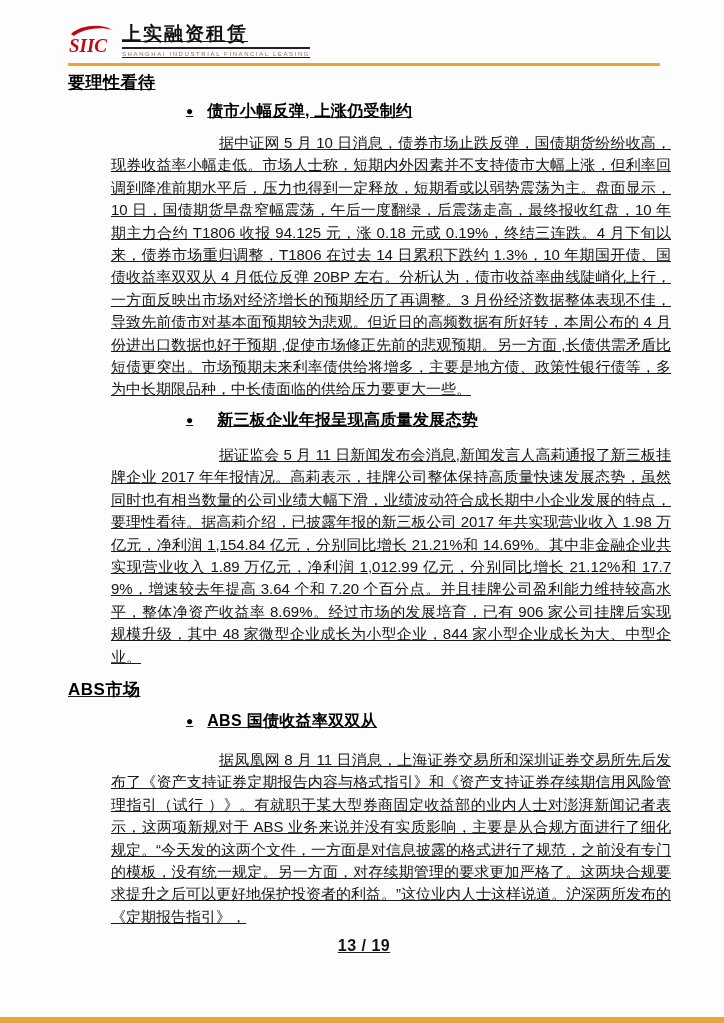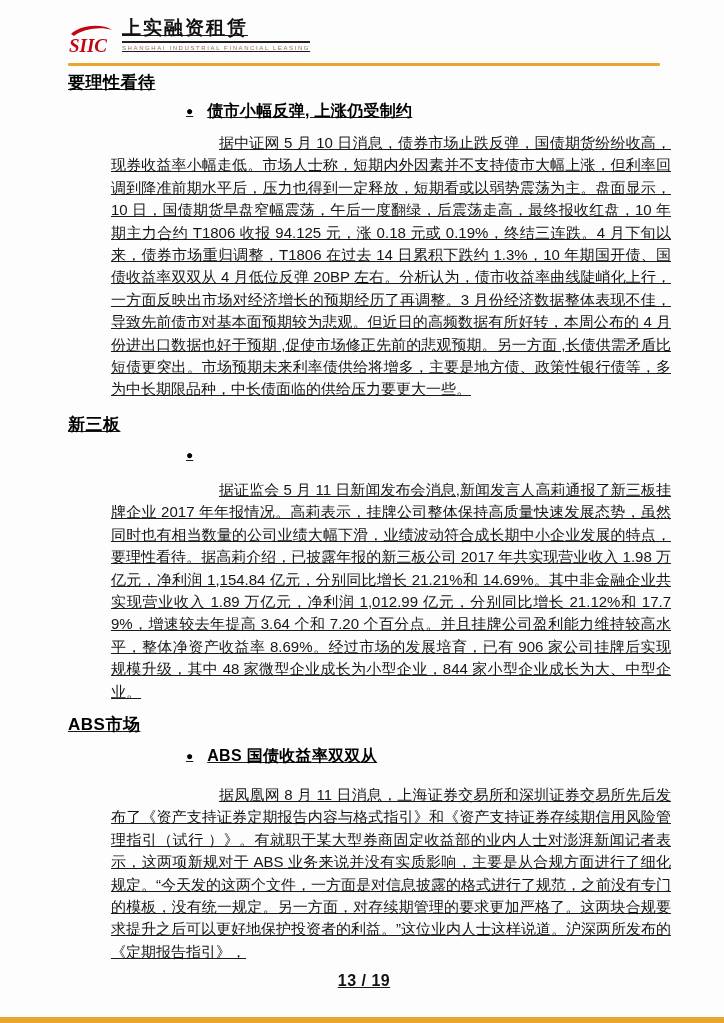--- a/index.html
+++ b/index.html
@@ -17,21 +17,21 @@
     box-sizing:border-box;
     padding:16px 64px 0 68px;
     text-decoration:underline;
   }
   
   .logo-row{display:flex;align-items:flex-start;height:44px;}
   .siic-mark{width:46px;height:34px;margin-top:8px;flex:0 0 auto;}
   .logo-text-block{margin-left:8px;display:flex;flex-direction:column;}
   .logo-cn{
     font-size:19px;font-weight:700;color:#111;
-    letter-spacing:2px;line-height:24px;margin-top:0;
+    letter-spacing:2px;line-height:24px;margin-top:6px;
     border-bottom:2px solid #222;
     padding-bottom:1px;
     display:inline-block;
   }
   .logo-en{
     font-size:6px;color:#996a66;letter-spacing:1.6px;
     margin-top:2px;white-space:nowrap;
   }
   .header-rule{
     height:3px;width:592px;margin-top:3px;
@@ -102,23 +102,23 @@
   </div>
   <div class="header-rule" style="background: rgb(234, 165, 47);"></div>
 
   <div class="section-heading sh-1">要理性看待</div>
   <div class="bullet-row br-1">
     <span class="bullet-dot">●</span>
     <span class="bullet-title">债市小幅反弹, 上涨仍受制约</span>
   </div>
   <div class="para p-1">据中证网 5 月 10 日消息，债券市场止跌反弹，国债期货纷纷收高，现券收益率小幅走低。市场人士称，短期内外因素并不支持债市大幅上涨，但利率回调到降准前期水平后，压力也得到一定释放，短期看或以弱势震荡为主。盘面显示，10 日，国债期货早盘窄幅震荡，午后一度翻绿，后震荡走高，最终报收红盘，10 年期主力合约 T1806 收报 94.125 元，涨 0.18 元或 0.19%，终结三连跌。4 月下旬以来，债券市场重归调整，T1806 在过去 14 日累积下跌约 1.3%，10 年期国开债、国债收益率双双从 4 月低位反弹 20BP 左右。分析认为，债市收益率曲线陡峭化上行，一方面反映出市场对经济增长的预期经历了再调整。3 月份经济数据整体表现不佳，导致先前债市对基本面预期较为悲观。但近日的高频数据有所好转，本周公布的 4 月份进出口数据也好于预期 ,促使市场修正先前的悲观预期。另一方面 ,长债供需矛盾比短债更突出。市场预期未来利率债供给将增多，主要是地方债、政策性银行债等，多为中长期限品种，中长债面临的供给压力要更大一些。</div>
 
-  <div class="section-heading sh-2">新三板</div>
   <div class="bullet-row br-2">
     <span class="bullet-dot">●</span>
+    <span class="bullet-title">新三板企业年报呈现高质量发展态势</span>
   </div>
   <div class="para p-2">据证监会 5 月 11 日新闻发布会消息,新闻发言人高莉通报了新三板挂牌企业 2017 年年报情况。高莉表示，挂牌公司整体保持高质量快速发展态势，虽然同时也有相当数量的公司业绩大幅下滑，业绩波动符合成长期中小企业发展的特点，要理性看待。据高莉介绍，已披露年报的新三板公司 2017 年共实现营业收入 1.98 万亿元，净利润 1,154.84 亿元，分别同比增长 21.21%和 14.69%。其中非金融企业共实现营业收入 1.89 万亿元，净利润 1,012.99 亿元，分别同比增长 21.12%和 17.79%，增速较去年提高 3.64 个和 7.20 个百分点。并且挂牌公司盈利能力维持较高水平，整体净资产收益率 8.69%。经过市场的发展培育，已有 906 家公司挂牌后实现规模升级，其中 48 家微型企业成长为小型企业，844 家小型企业成长为大、中型企业。</div>
 
   <div class="section-heading sh-3">ABS市场</div>
   <div class="bullet-row br-3">
     <span class="bullet-dot">●</span>
     <span class="bullet-title">ABS 国债收益率双双从</span>
   </div>
   <div class="para p-3">据凤凰网 8 月 11 日消息，上海证券交易所和深圳证券交易所先后发布了《资产支持证券定期报告内容与格式指引》和《资产支持证券存续期信用风险管理指引（试行 ）》。有就职于某大型券商固定收益部的业内人士对澎湃新闻记者表示，这两项新规对于 ABS 业务来说并没有实质影响，主要是从合规方面进行了细化规定。“今天发的这两个文件，一方面是对信息披露的格式进行了规范，之前没有专门的模板，没有统一规定。另一方面，对存续期管理的要求更加严格了。这两块合规要求提升之后可以更好地保护投资者的利益。”这位业内人士这样说道。沪深两所发布的《定期报告指引》，</div>
 

